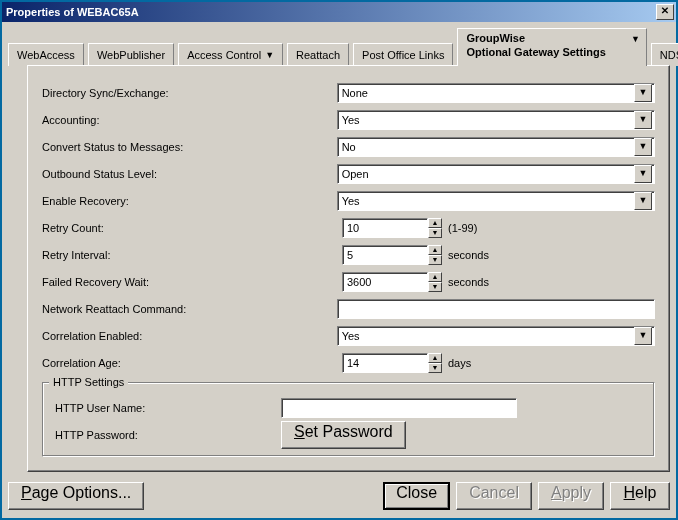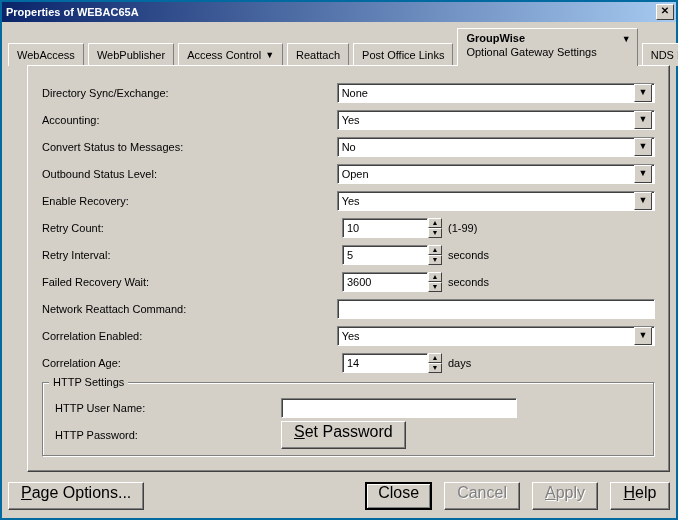--- a/index.html
+++ b/index.html
@@ -86,21 +86,21 @@
     height: 32px;
     z-index: 2;
     display: flex;
     flex-direction: column;
     align-items: flex-start;
     justify-content: flex-start;
     padding-top: 3px;
     padding-right: 40px;
   }
   .tab .sub {
-    font-weight: normal;
+    font-weight: bold;
     font-size: 11px;
     margin-top: 2px;
   }
   .tab .dd {
     margin-left: 4px;
     font-size: 9px;
   }
   .tab.active .dd {
     position: absolute;
     right: 6px;
@@ -234,21 +234,21 @@
   .btn.disabled { color: #808080; text-shadow: 1px 1px 0 #fff; }
   .u { text-decoration: underline; }
   
   .bottombar {
     height: 36px;
     display: flex;
     align-items: center;
     padding: 0 6px 4px 6px;
     justify-content: space-between;
   }
-  .bottombar .right { display: flex; gap: 12px; }
+  .bottombar .right { display: flex; gap: 6px; }
 </style>
 </head>
 <body>
 
 <div class="window">
 
   <div class="titlebar">
     <span class="title">Properties of WEBAC65A</span>
     <div class="winbtn">✕</div>
   </div>

